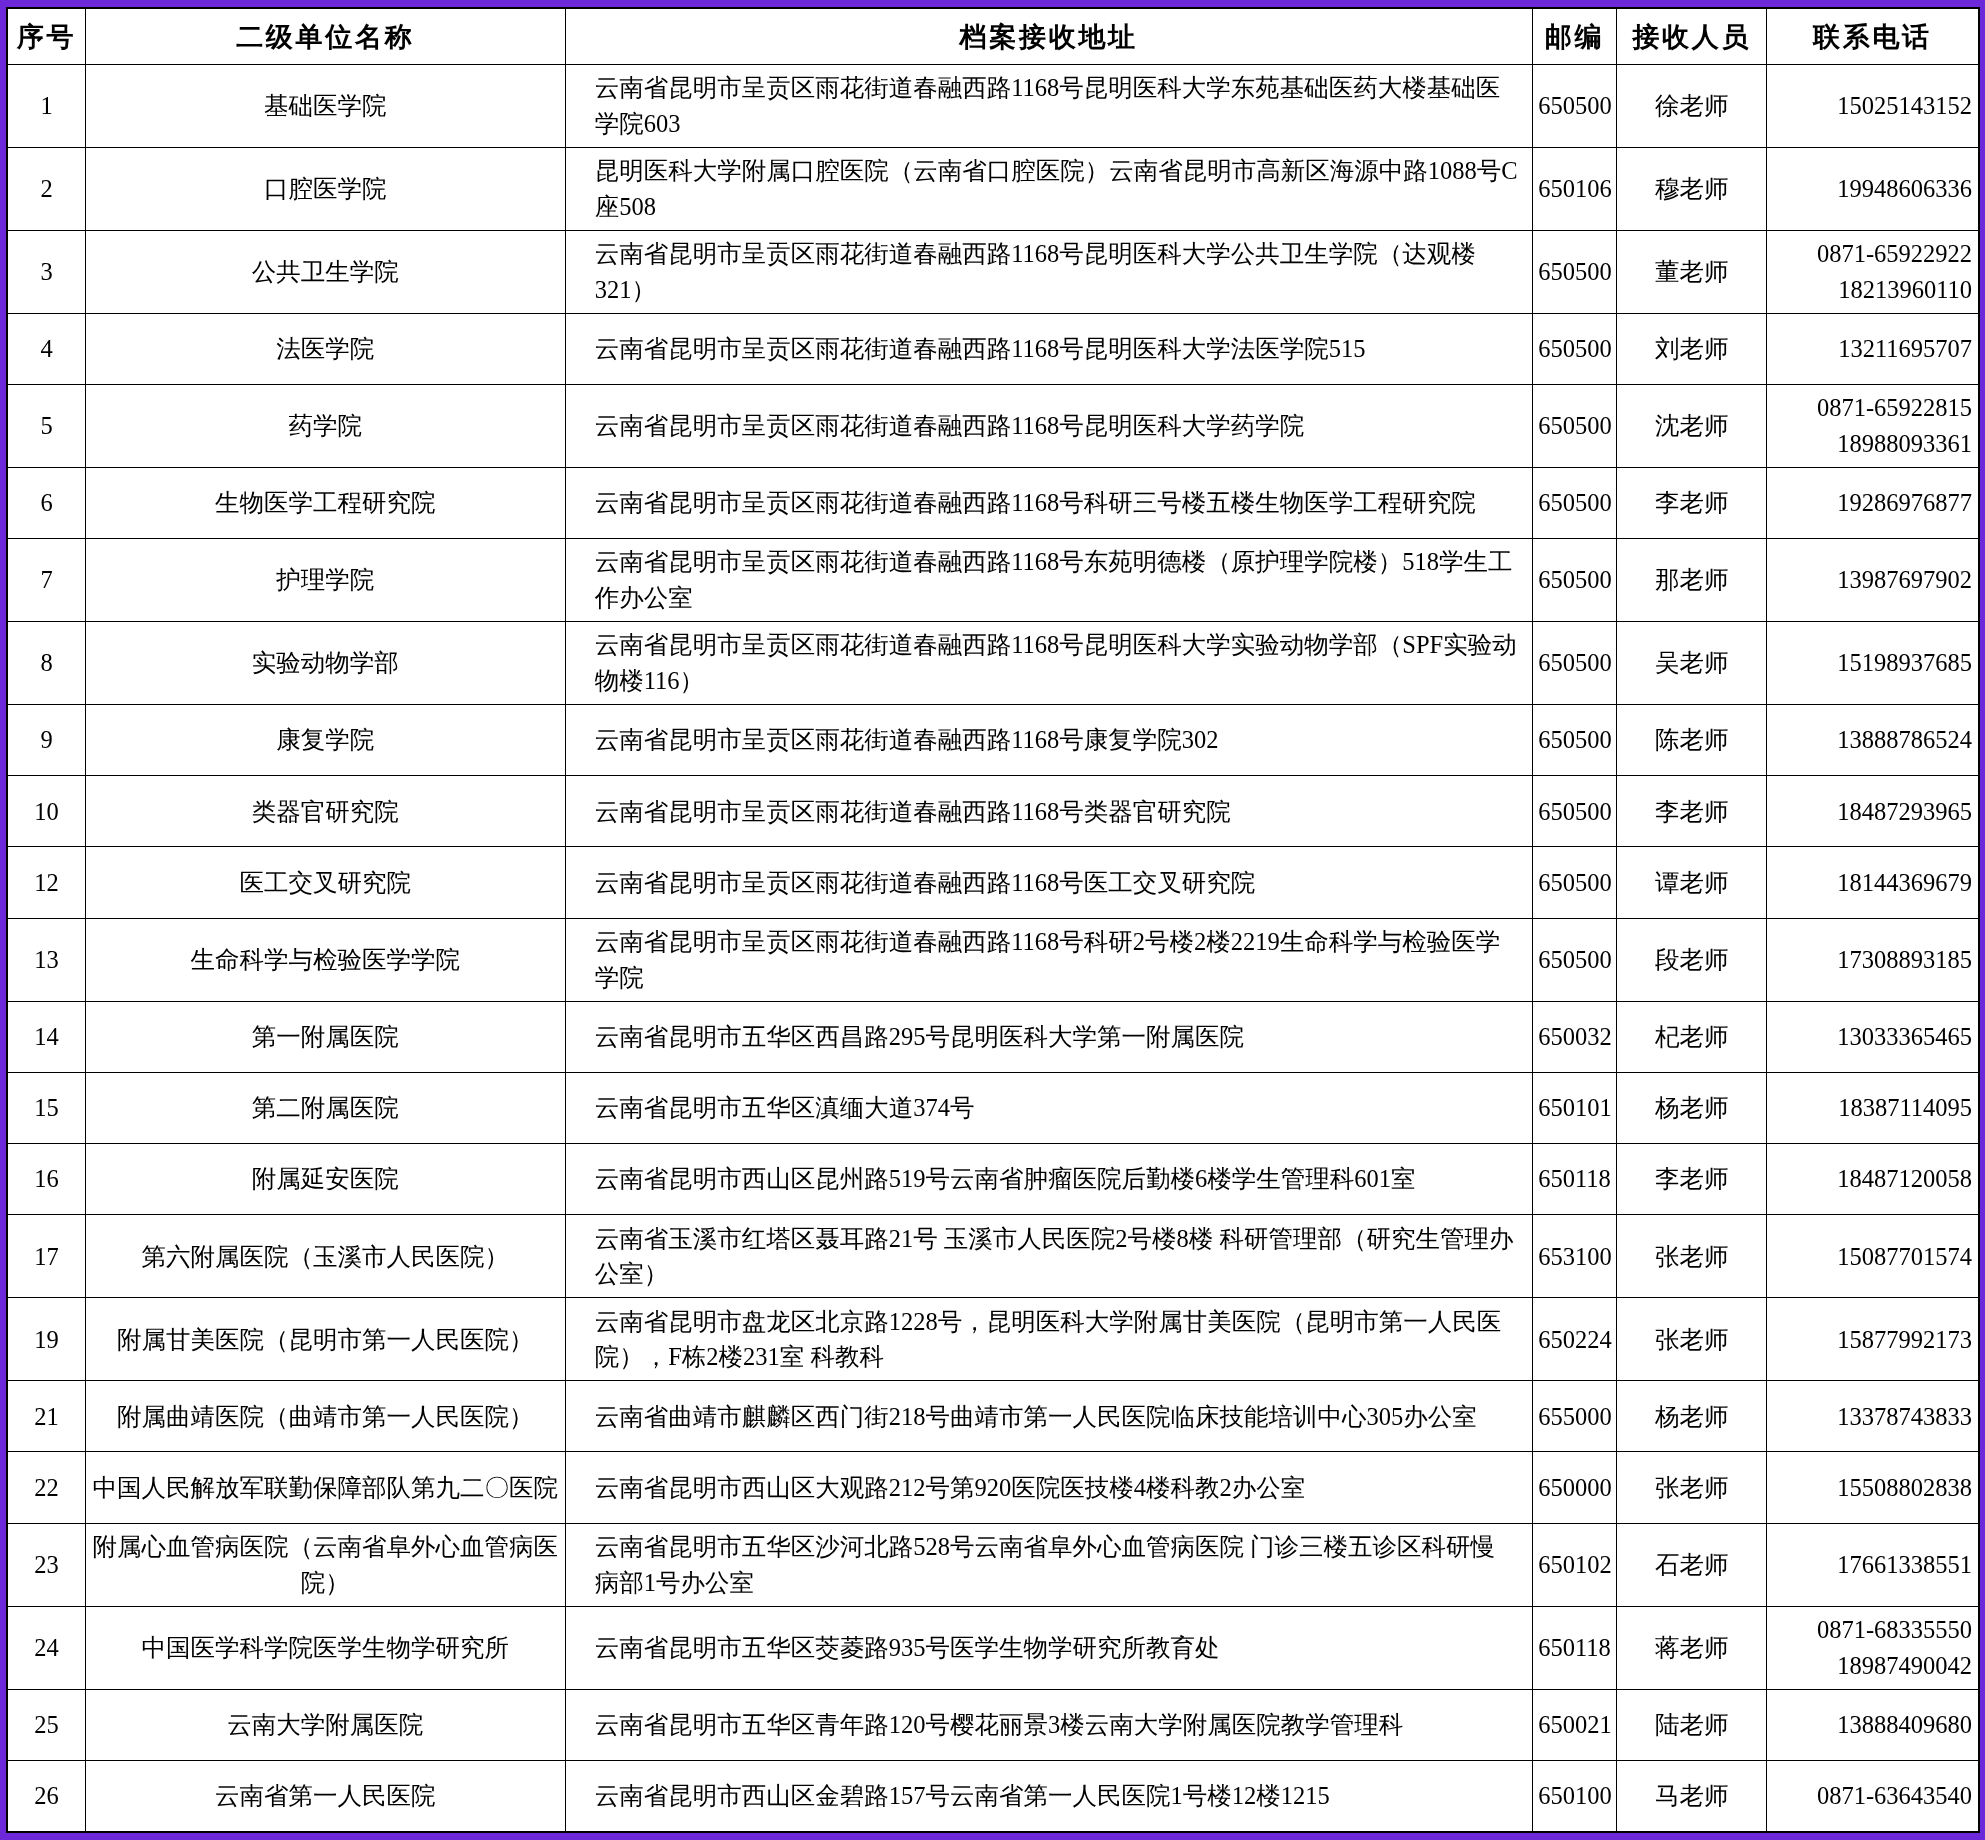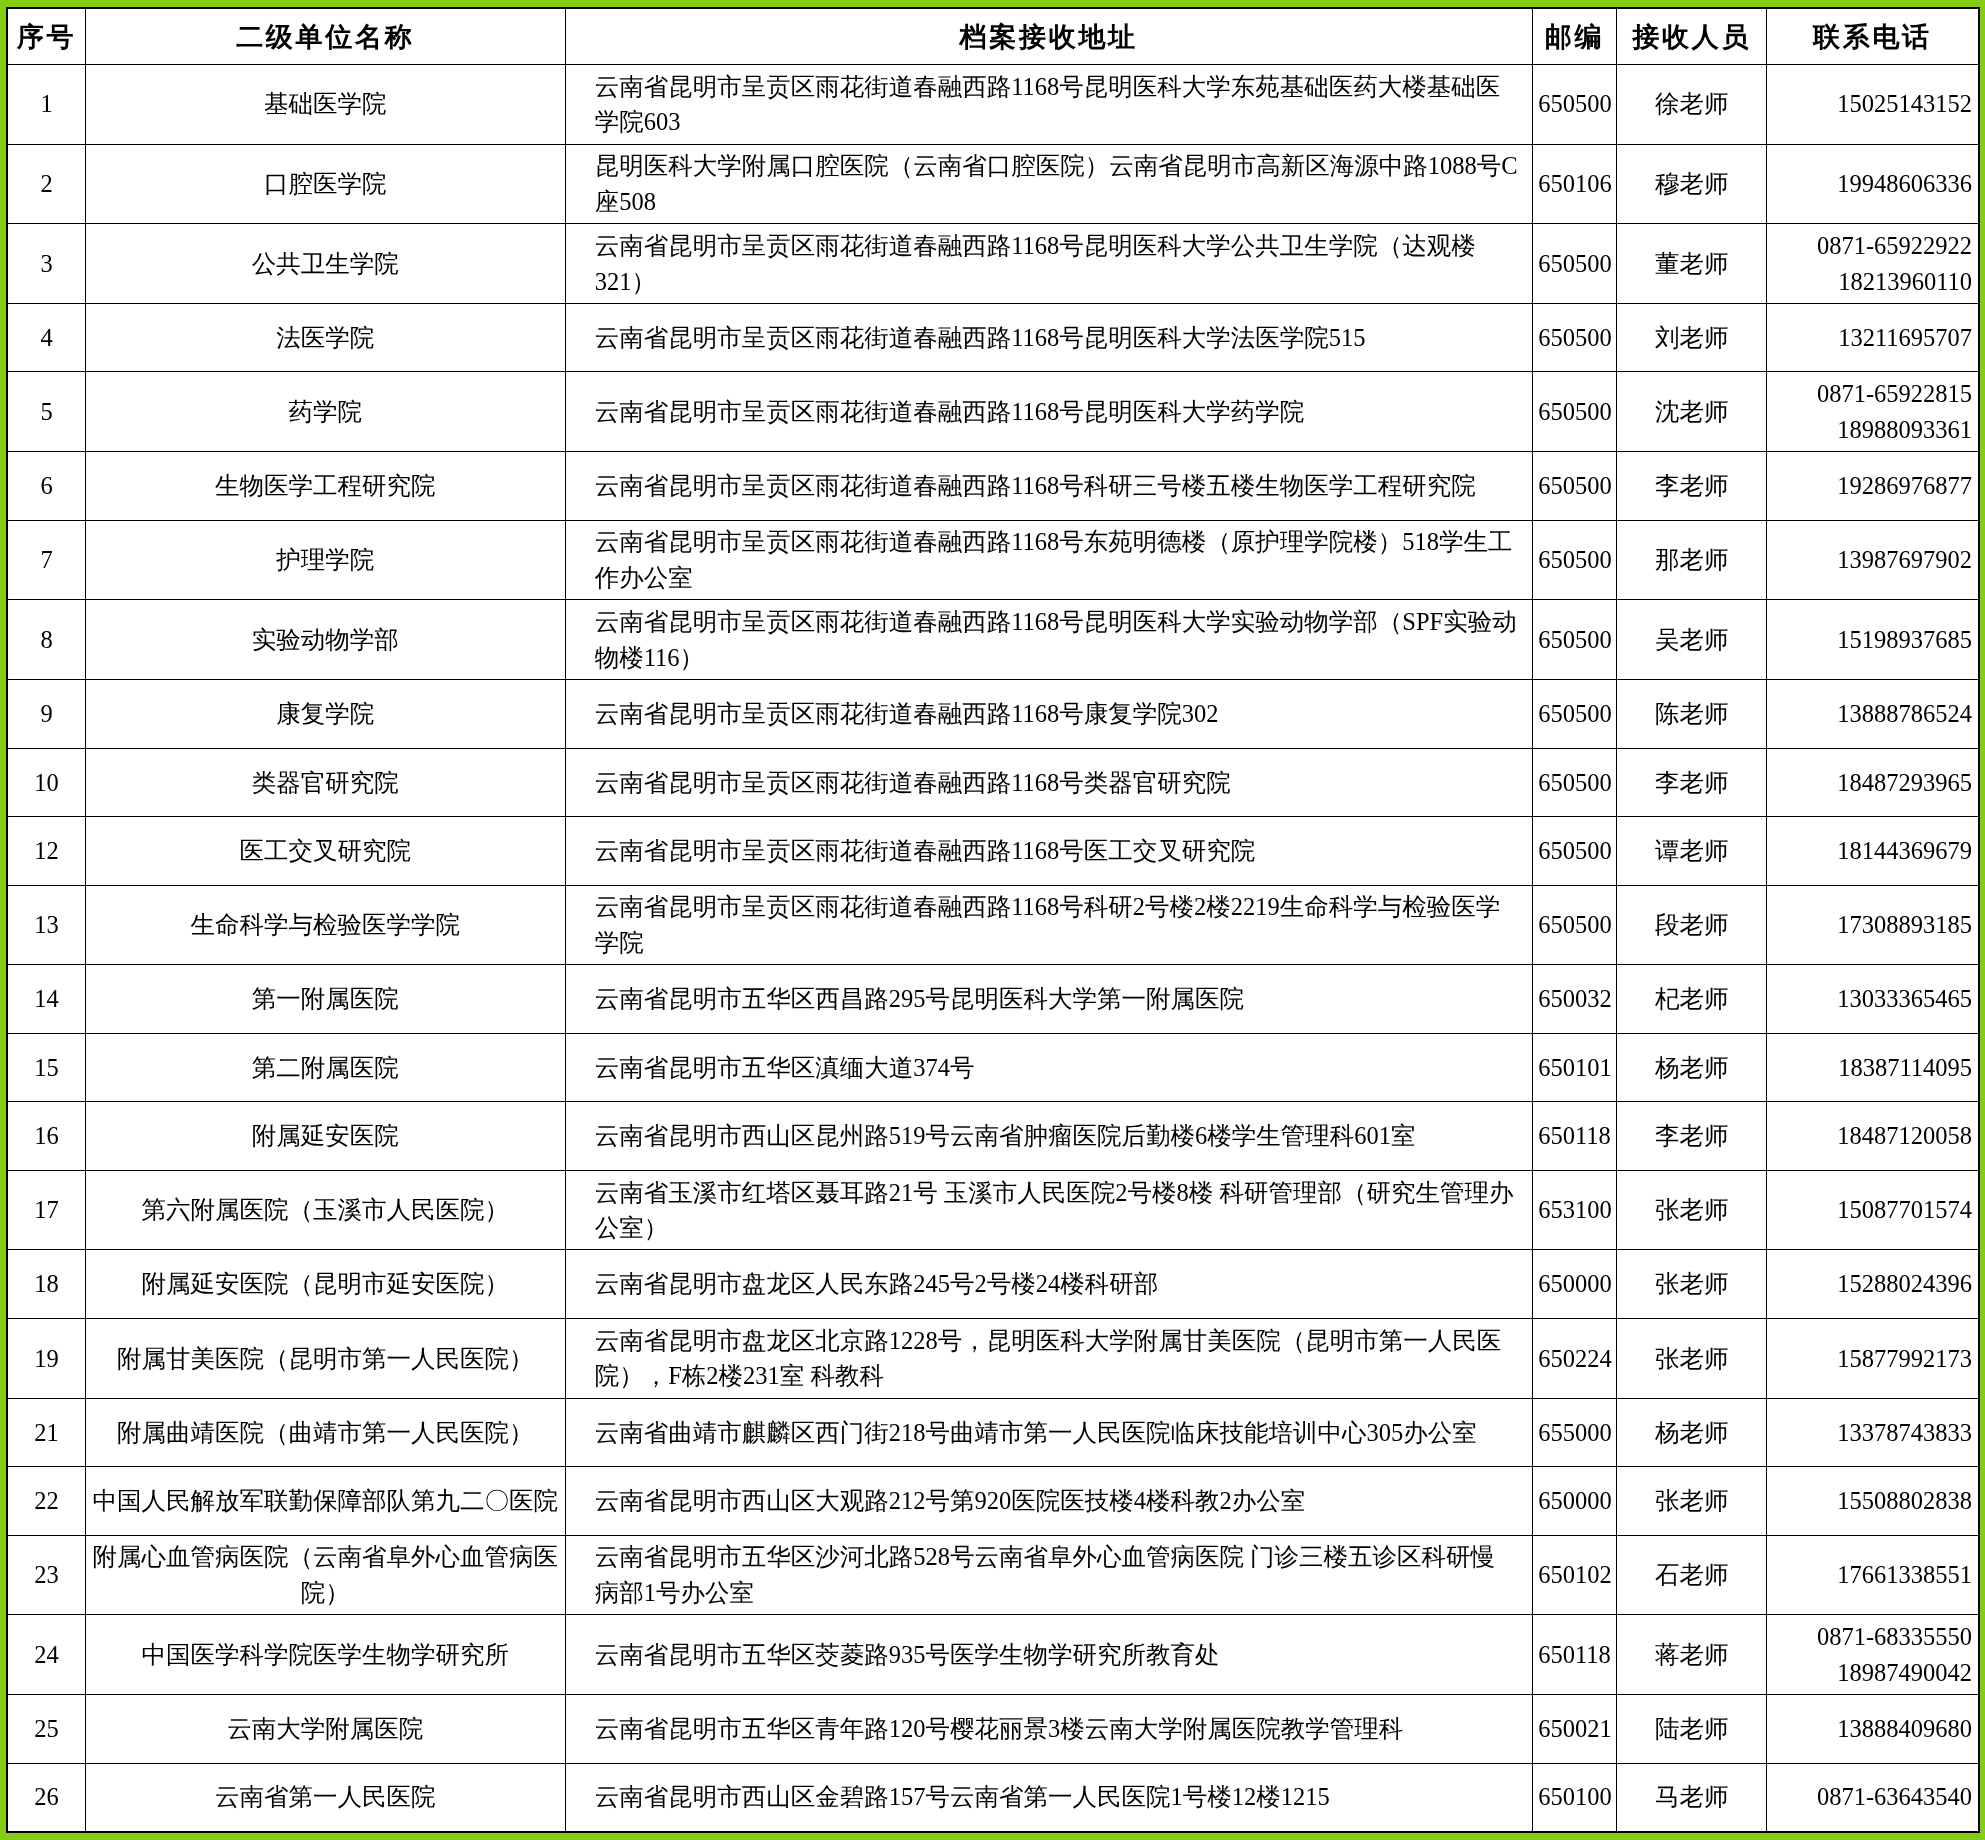--- a/index.html
+++ b/index.html
@@ -5,21 +5,21 @@
   html, body {
     margin: 0;
     padding: 0;
     background: #ffffff;
     font-family: "Liberation Serif", "DejaVu Serif", serif;
     color: #000000;
   }
   .page {
     width: 1986px;
     height: 1840px;
-    background: #84cc16;
+    background: #6d28d9;
     box-sizing: border-box;
     padding: 7.3px 6.4px;
   }
   table.archive-table {
     width: 100%;
     height: 100%;
     border-collapse: collapse;
     table-layout: fixed;
     background: #ffffff;
   }
@@ -202,28 +202,20 @@
   </tr>
         <tr>
     <td class="c-no">17</td>
     <td class="c-unit">第六附属医院（玉溪市人民医院）</td>
     <td class="c-addr">云南省玉溪市红塔区聂耳路21号 玉溪市人民医院2号楼8楼 科研管理部（研究生管理办公室）</td>
     <td class="c-zip">653100</td>
     <td class="c-contact">张老师</td>
     <td class="c-phone">15087701574</td>
   </tr>
         <tr>
-    <td class="c-no">18</td>
-    <td class="c-unit">附属延安医院（昆明市延安医院）</td>
-    <td class="c-addr">云南省昆明市盘龙区人民东路245号2号楼24楼科研部</td>
-    <td class="c-zip">650000</td>
-    <td class="c-contact">张老师</td>
-    <td class="c-phone">15288024396</td>
-  </tr>
-        <tr>
     <td class="c-no">19</td>
     <td class="c-unit">附属甘美医院（昆明市第一人民医院）</td>
     <td class="c-addr">云南省昆明市盘龙区北京路1228号，昆明医科大学附属甘美医院（昆明市第一人民医院），F栋2楼231室 科教科</td>
     <td class="c-zip">650224</td>
     <td class="c-contact">张老师</td>
     <td class="c-phone">15877992173</td>
   </tr>
         <tr>
     <td class="c-no">21</td>
     <td class="c-unit">附属曲靖医院（曲靖市第一人民医院）</td>

